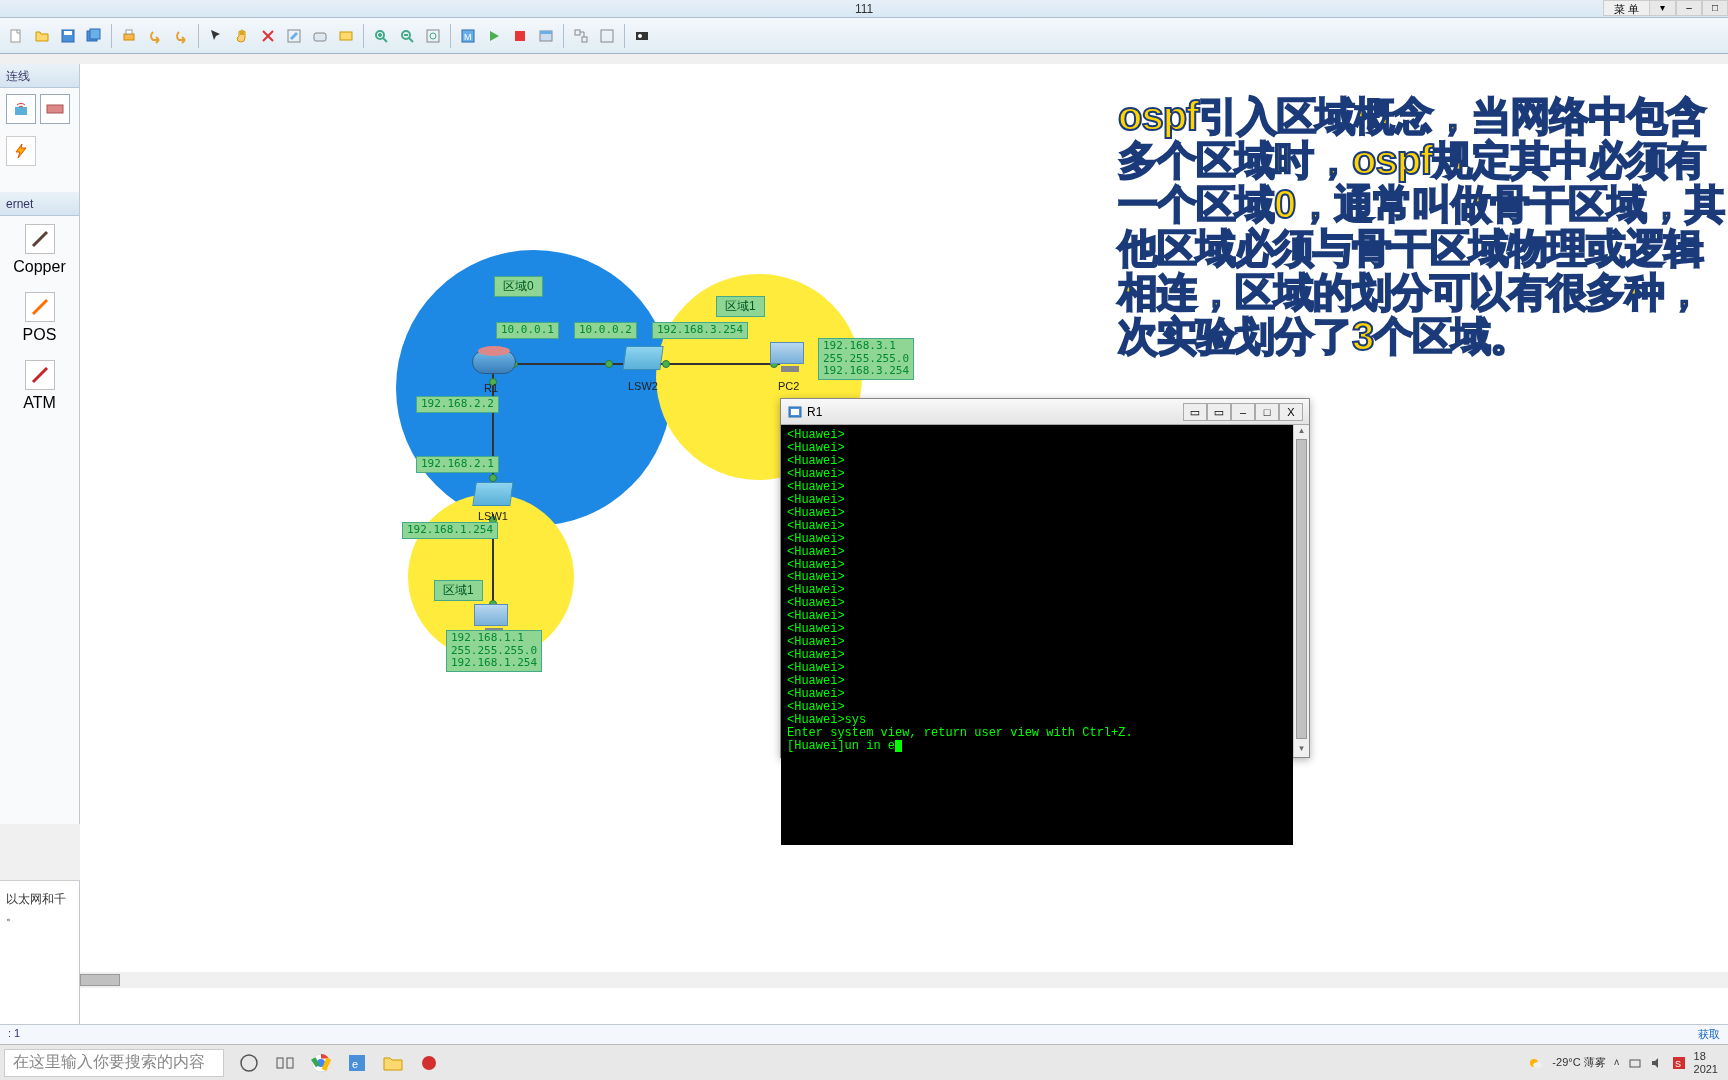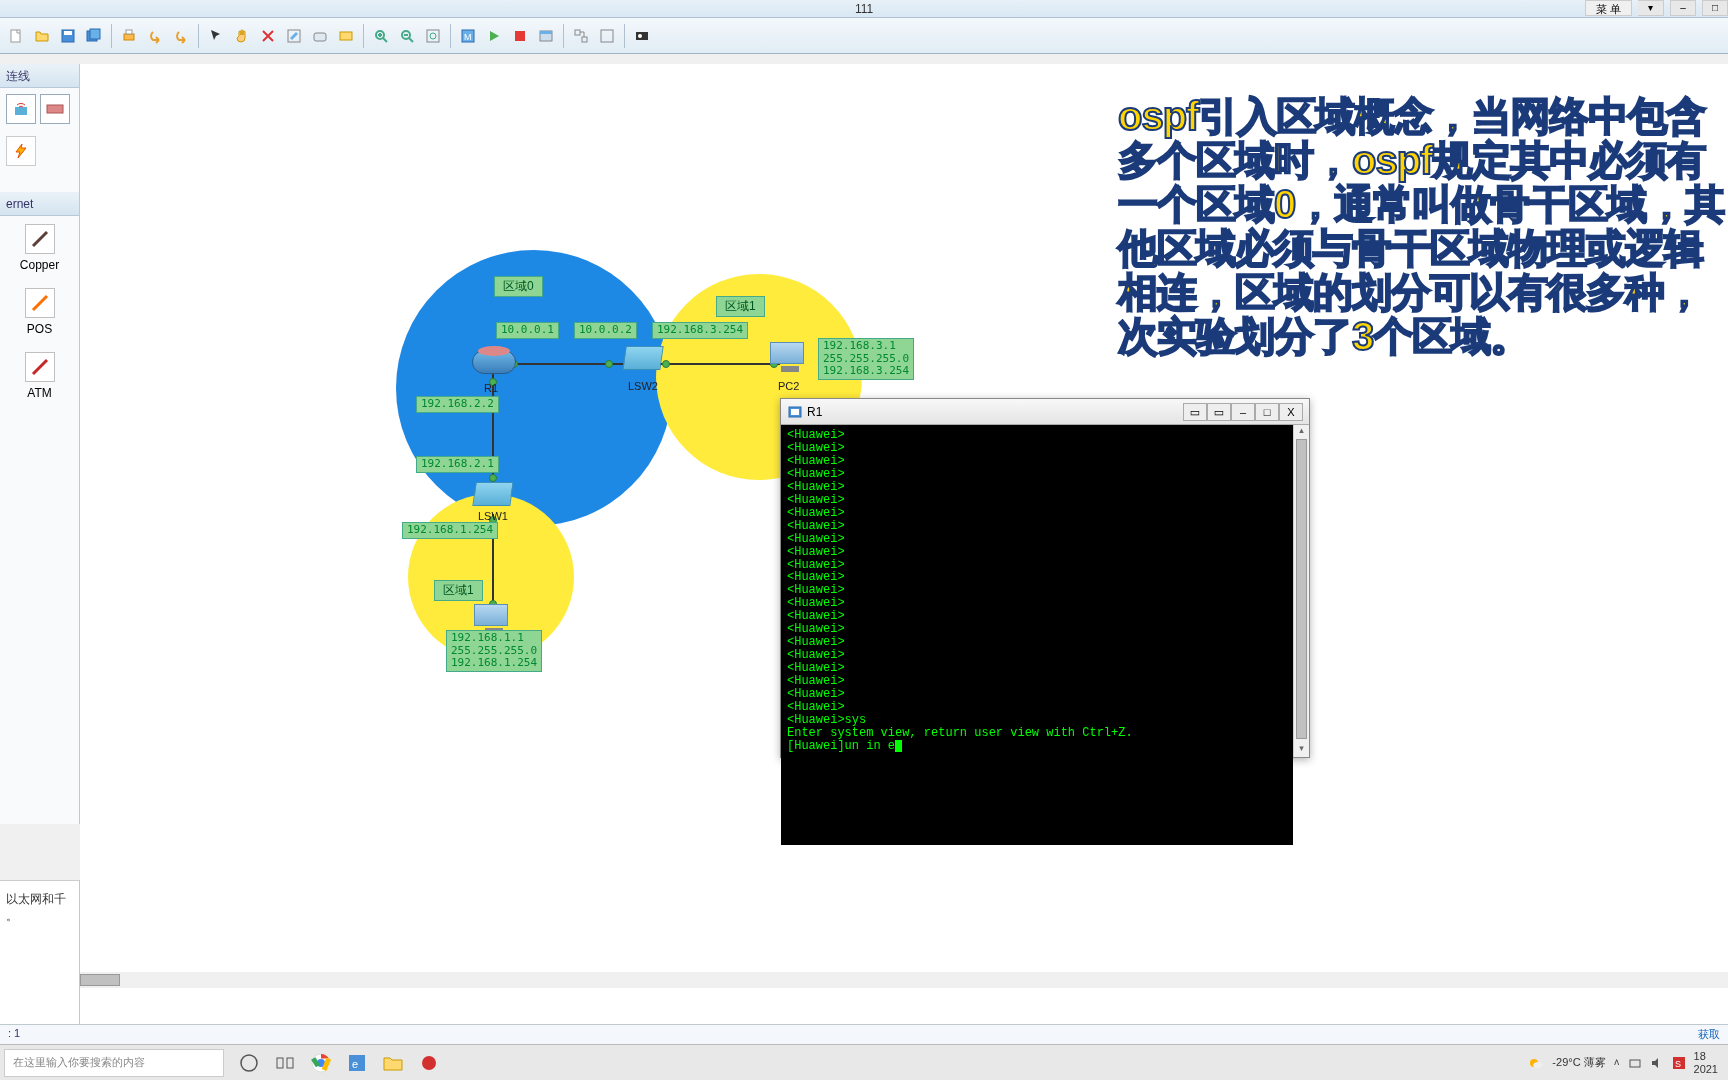--- a/index.html
+++ b/index.html
@@ -1,37 +1,37 @@
 <!DOCTYPE html>
 <html><head>
 <meta charset="utf-8">
 <style>
 * { margin: 0; padding: 0; box-sizing: border-box; font-family: "Microsoft YaHei", sans-serif; }
 body { background: #f0f0f0; width: 1728px; height: 1080px; overflow: hidden; position: relative; }
 
 
 .titlebar { height: 18px; background: linear-gradient(#e8f0f8,#d8e8f4); display: flex; align-items: center; position: relative; border-bottom:1px solid #b0c0d0;}
 .titlebar .title-text { position:absolute; left:50%; transform:translateX(-50%); font-size:12px; color:#333;}
-.win-controls-tr { position:absolute; right:0; top:0; display:flex; gap:6px; }
+.win-controls-tr { position:absolute; right:0; top:0; display:flex; gap:0; }
 .win-controls-tr .menu-btn { font-size:11px; padding:0 10px; height:16px; line-height:16px; background:#f0f0f0; border:1px solid #ccc;}
 .win-controls-tr .wc { width:26px; height:16px; background:#e8e8e8; border:1px solid #ccc; font-size:10px; text-align:center; line-height:14px;}
 
 
 .toolbar { height: 36px; background: linear-gradient(#f4f8fc,#e0ecf4); border-bottom:1px solid #a0b4c8; display:flex; align-items:center; padding:0 4px; gap:2px;}
 .toolbar .sep { width:1px; height:24px; background:#b0c0d0; margin:0 3px;}
 .tb-btn { width:24px; height:24px; display:flex; align-items:center; justify-content:center; border-radius:2px;}
 .ico { width:16px; height:16px; display:block;}
 
 
 .leftpanel { position:absolute; left:0; top:64px; width:80px; height: 760px; background:#f8fafc; border-right:1px solid #c0c8d0;}
 .lp-head { height:24px; background: linear-gradient(#eaf2f8,#d4e4f0); border-bottom:1px solid #b8c8d8; font-size:12px; padding-left:6px; line-height:24px; color:#336;}
 .lp-row { display:flex; gap:4px; padding:6px;}
 .lp-item { width:30px; height:30px; background:#fff; border:1px solid #9ab; display:flex; align-items:center; justify-content:center;}
 .lp-single { margin:6px; width:30px; height:30px; border:1px solid #ccc; background:#fff; display:flex; align-items:center; justify-content:center;}
-.lp-cat { padding:8px 0; text-align:center; font-size:12px;}
+.lp-cat { padding:8px 0; text-align:center; font-size:16px;}
 .lp-cat .box { width:30px; height:30px; margin:0 auto 4px; border:1px solid #c0c0c0; background:#fff; display:flex; align-items:center; justify-content:center;}
 .bottom-desc { position:absolute; left:0; bottom:0; width:80px; height:200px; padding:10px 6px; font-size:12px; color:#333; background:#fff; border-top:1px solid #ccc; border-right:1px solid #c0c8d0;}
 
 
 .canvas { position:absolute; left:80px; top:64px; right:0; bottom:36px; background:#fff; overflow:hidden;}
 .circle { position:absolute; border-radius:50%; }
 .c-blue { background:#1e88e5;}
 .c-yellow { background:#ffeb3b;}
 .devlabel { position:absolute; font-size:11px; color:#222; text-align:center;}
 .iplabel { position:absolute; background:#8fd694; border:1px solid #4a8; padding:1px 4px; font-size:11px; color:#083; font-family:monospace; white-space:pre; line-height:1.15;}
@@ -63,21 +63,21 @@
 .scrollbar-v .thumb{position:absolute;left:2px;right:2px;background:#c0c0c0;border:1px solid #999;}
 
 
 .statusbar { position:absolute; left:0; right:0; bottom:36px; height:20px; background:#f4f8fc; border-top:1px solid #c0c8d0; font-size:11px; padding:2px 8px; color:#336;}
 .statusbar .right{position:absolute;right:8px;top:2px;color:#1565c0;}
 .hscroll { position:absolute; left:80px; right:0; bottom:56px; height:16px; background:#f0f0f0;}
 .hscroll .thumb{position:absolute;left:0;width:40px;top:2px;bottom:2px;background:#c0c0c0;border:1px solid #999;}
 
 
 .taskbar { position:absolute; left:0; right:0; bottom:0; height:36px; background:#e8e8e8; border-top:1px solid #bbb; display:flex; align-items:center;}
-.taskbar .search { flex:0 0 220px; height:28px; margin-left:4px; background:#fff; border:1px solid #ccc; font-size:11px; padding:0 8px; color:#888; display:flex; align-items:center;}
+.taskbar .search { flex:0 0 220px; height:28px; margin-left:4px; background:#fff; border:1px solid #ccc; font-size:16px; padding:0 8px; color:#888; display:flex; align-items:center;}
 .taskbar .tb-icons { display:flex; gap:14px; align-items:center; margin-left:14px;}
 .taskbar .tb-icons .ti{width:22px;height:22px;}
 .taskbar .tray { margin-left:auto; display:flex; align-items:center; gap:8px; padding-right:10px; font-size:11px; color:#333;}
 </style>
 </head>
 <body>
 
 <div class="titlebar">
   <span class="title-text">111</span>
   <div class="win-controls-tr">

